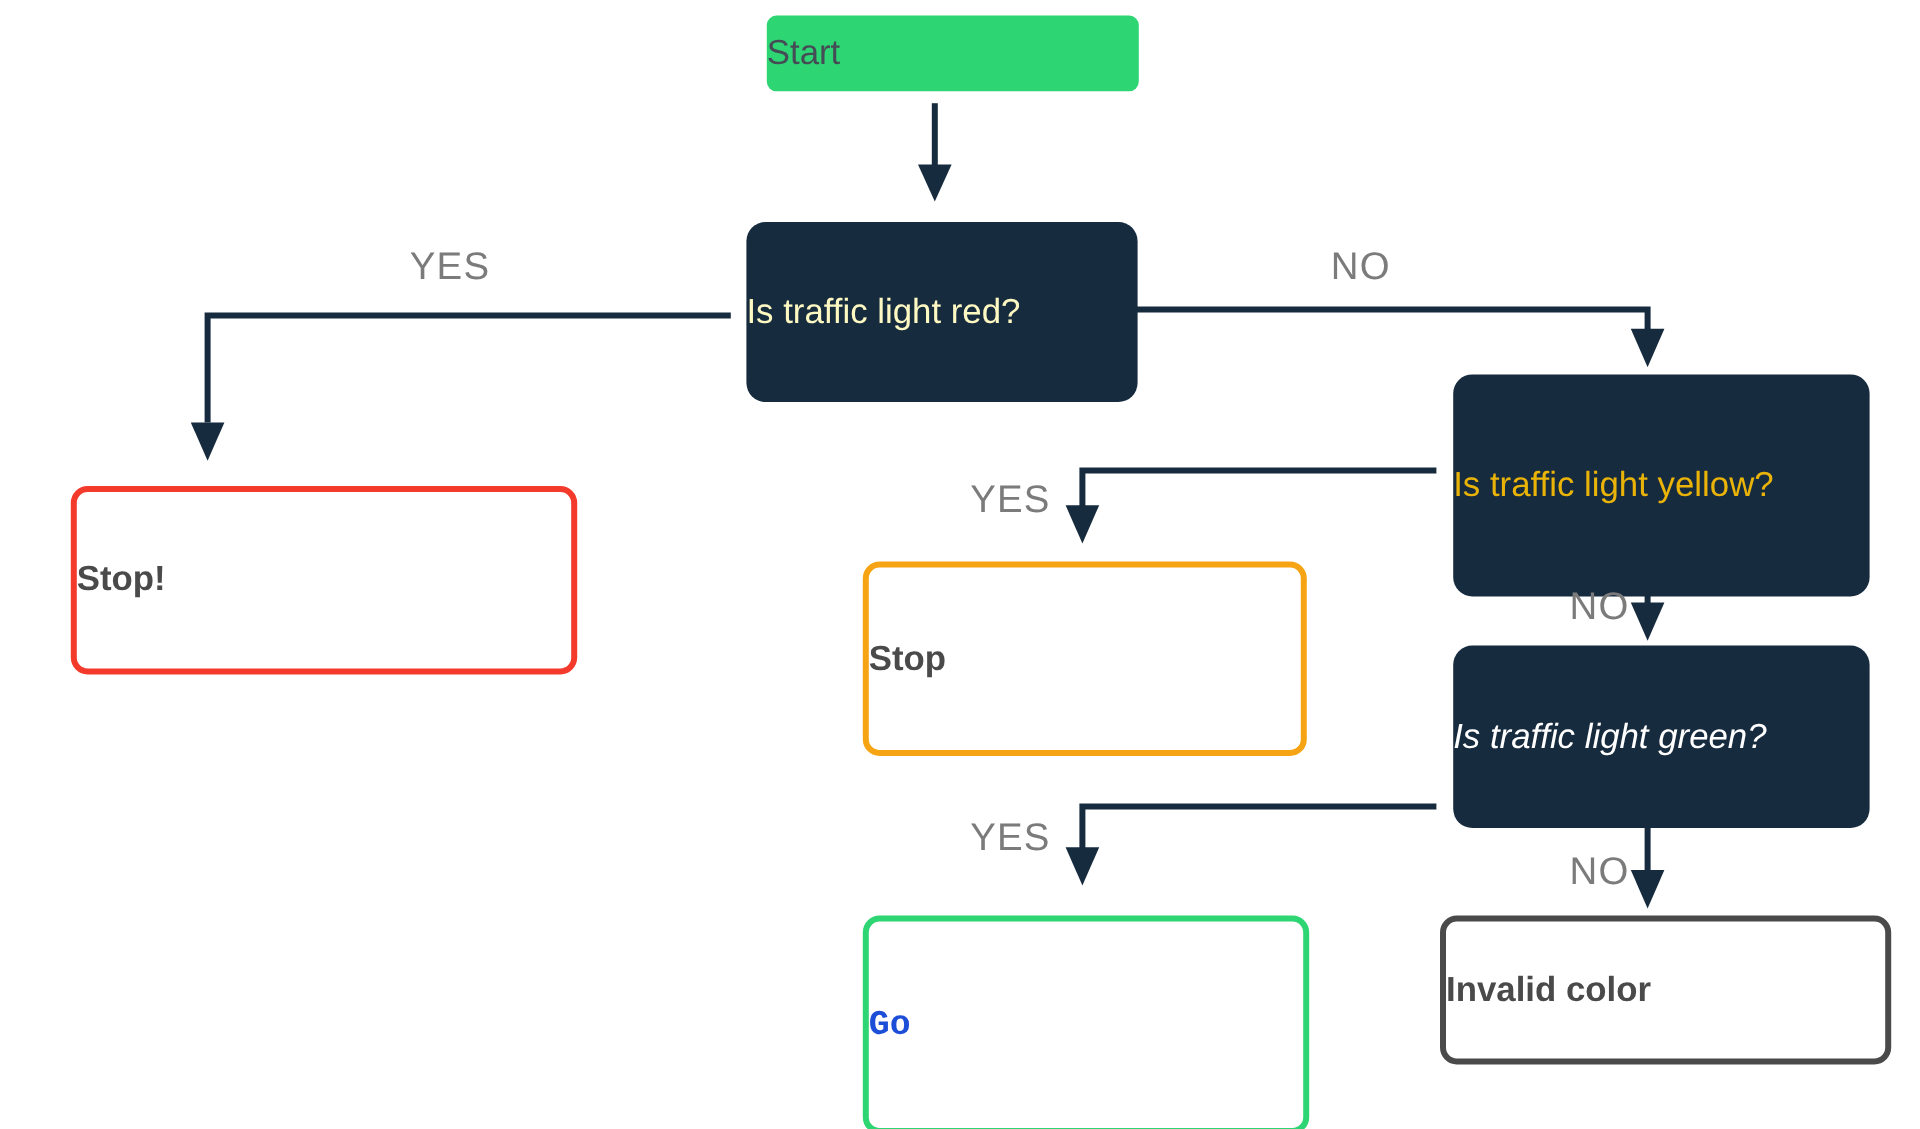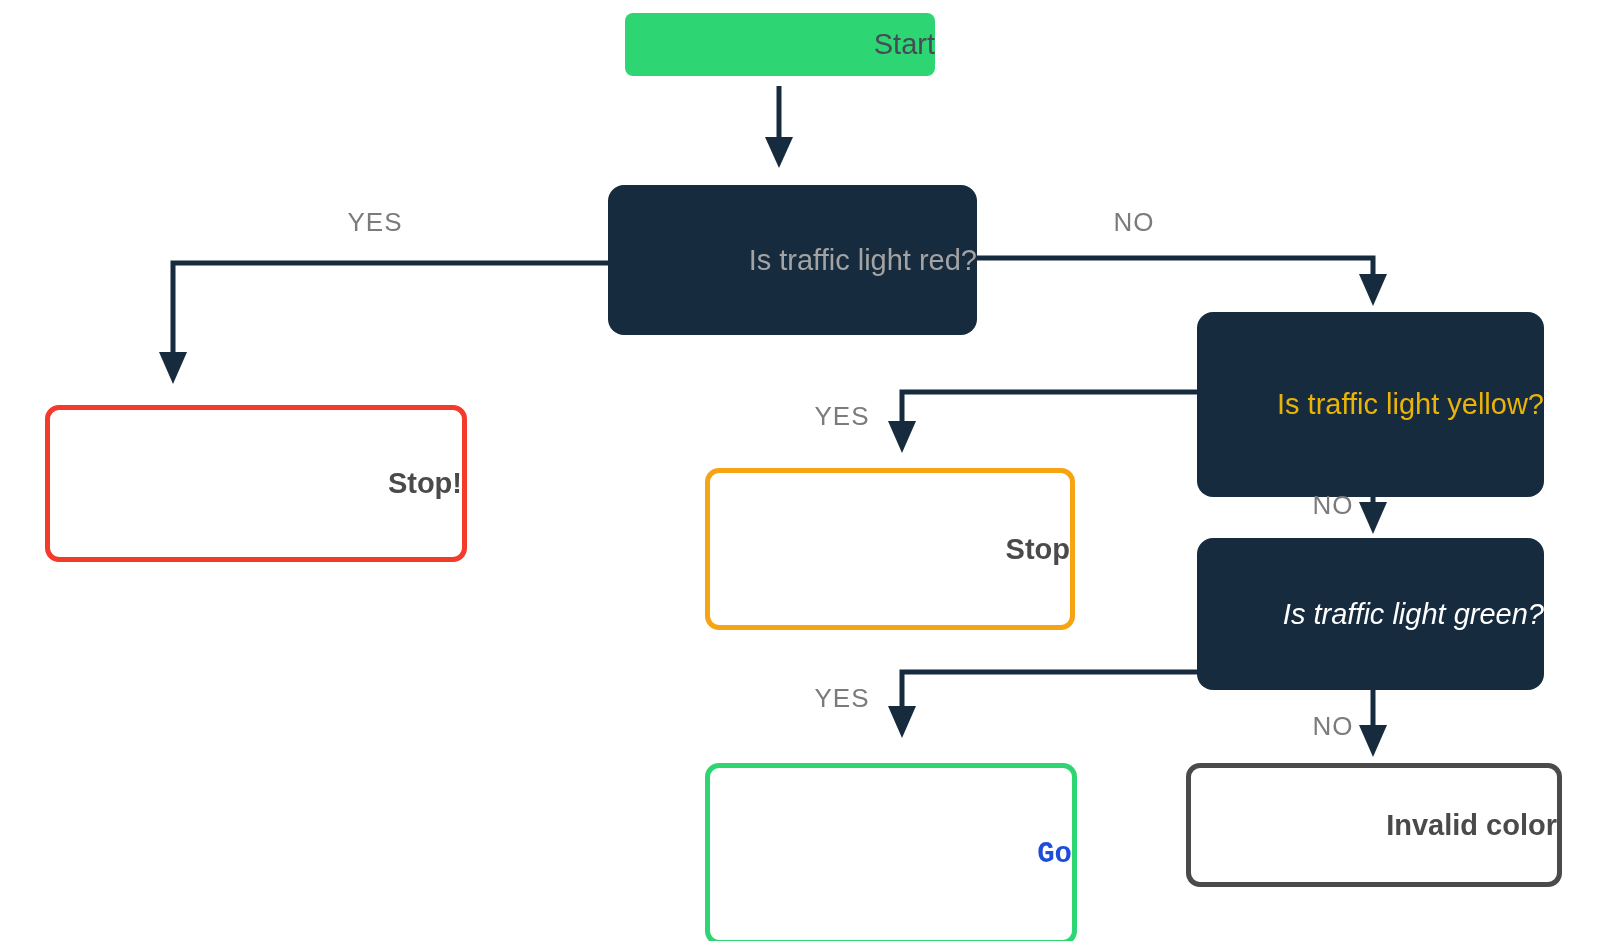--- a/index.html
+++ b/index.html
@@ -24,23 +24,24 @@
     stroke-width: 5;
   }
   .connector-layer polygon {
     fill: currentColor;
     stroke: none;
   }
   .node {
     position: absolute;
     display: flex;
     align-items: center;
-    justify-content: flex-end;
+    justify-content: flex-start;
     text-align: center;
     white-space: nowrap;
+    margin-left: 14px;
   }
   .node--start {
     border-radius: 8px;
     font-size: 29px;
     font-weight: 500;
   }
   .node--decision {
     border-radius: 16px;
     font-size: 29px;
     font-weight: 400;
@@ -48,21 +49,21 @@
   .node--outcome {
     background: #ffffff;
     border: 5px solid #000;
     border-radius: 14px;
     font-size: 29px;
     font-weight: 700;
   }
   .edge-label {
     position: absolute;
     transform: translate(-50%, -50%);
-    font-size: 26px;
+    font-size: 32px;
     letter-spacing: 1px;
     white-space: nowrap;
   }
 </style>
 </head>
 <body>
 
 <div class="canvas">
 
   <svg class="connector-layer" viewBox="0 0 1600 941" style="color: rgb(23, 43, 62);">
@@ -93,21 +94,21 @@
     <g>
       <path d="M 1373 690 L 1373 727"></path>
       <polygon points="1373,757 1359,725 1387,725"></polygon>
     </g>
   </svg>
 
   <div class="node node--start" style="left: 625px; top: 13px; width: 310px; height: 63px; background-color: rgb(46, 213, 115); color: rgb(69, 76, 86);">
     <span>Start</span>
   </div>
 
-  <div class="node node--decision" style="left: 608px; top: 185px; width: 369px; height: 150px; background-color: rgb(23, 43, 62); color: #a3a3a3;">
+  <div class="node node--decision" style="left: 608px; top: 185px; width: 326px; height: 150px; background-color: rgb(23, 43, 62); color: #fef9c3;">
     <span>Is traffic light red?</span>
   </div>
 
   <div class="node node--decision" style="left: 1197px; top: 312px; width: 347px; height: 185px; background-color: rgb(23, 43, 62); color: #eab308;">
     <span>Is traffic light yellow?</span>
   </div>
 
   <div class="node node--decision" style="left: 1197px; top: 538px; width: 347px; height: 152px; background-color: rgb(23, 43, 62); color: rgb(255, 255, 255); font-style: italic;">
     <span>Is traffic light green?</span>
   </div>

